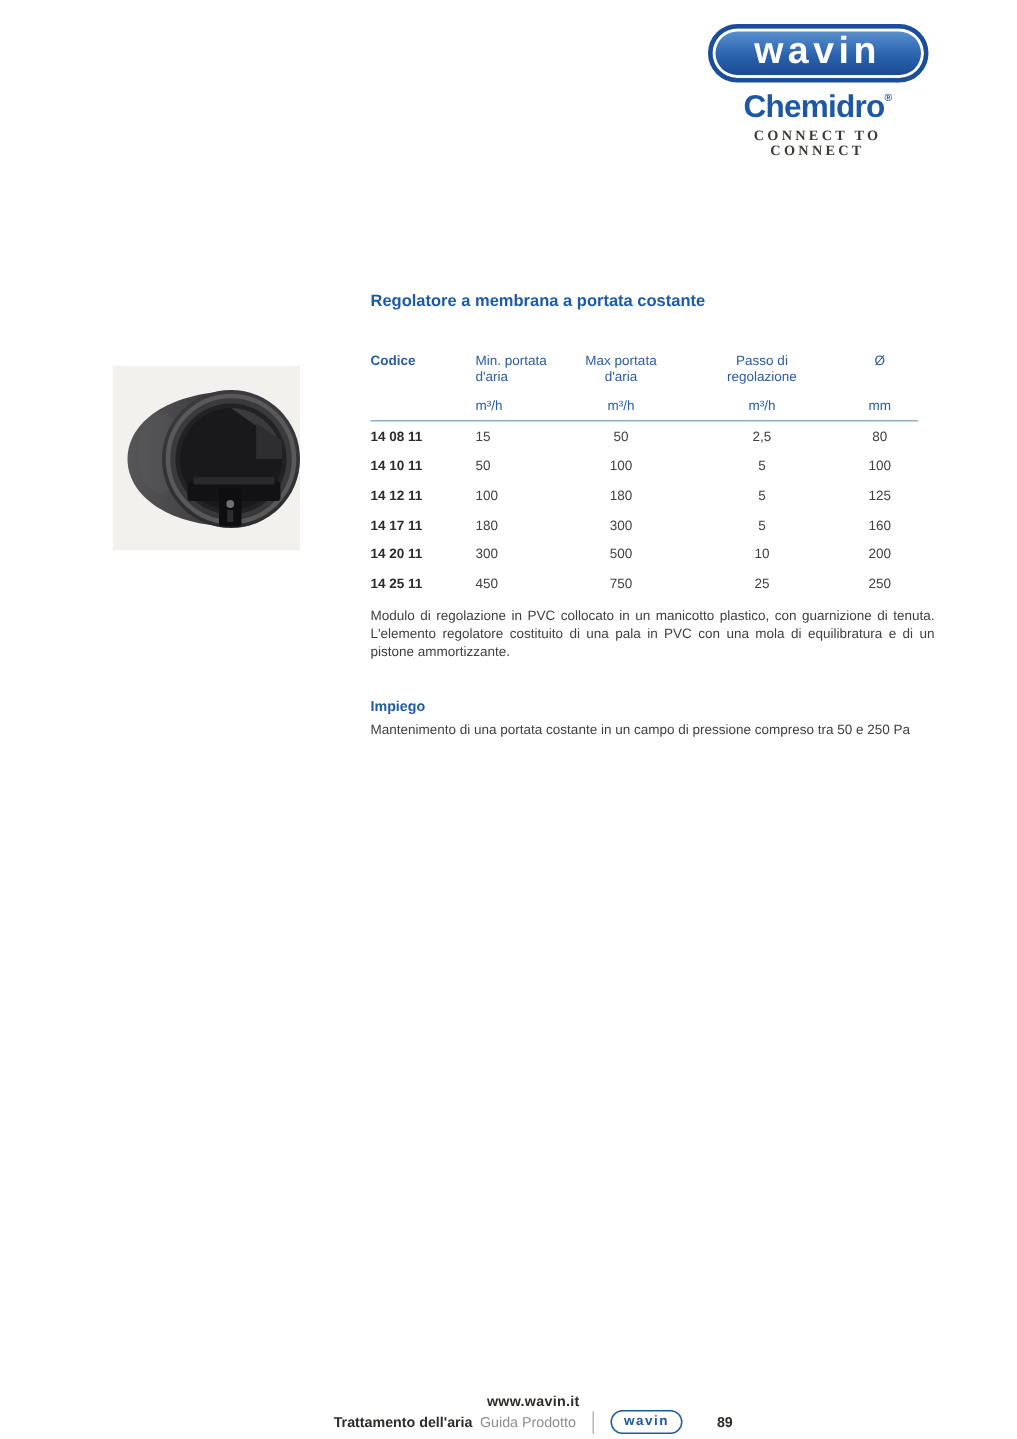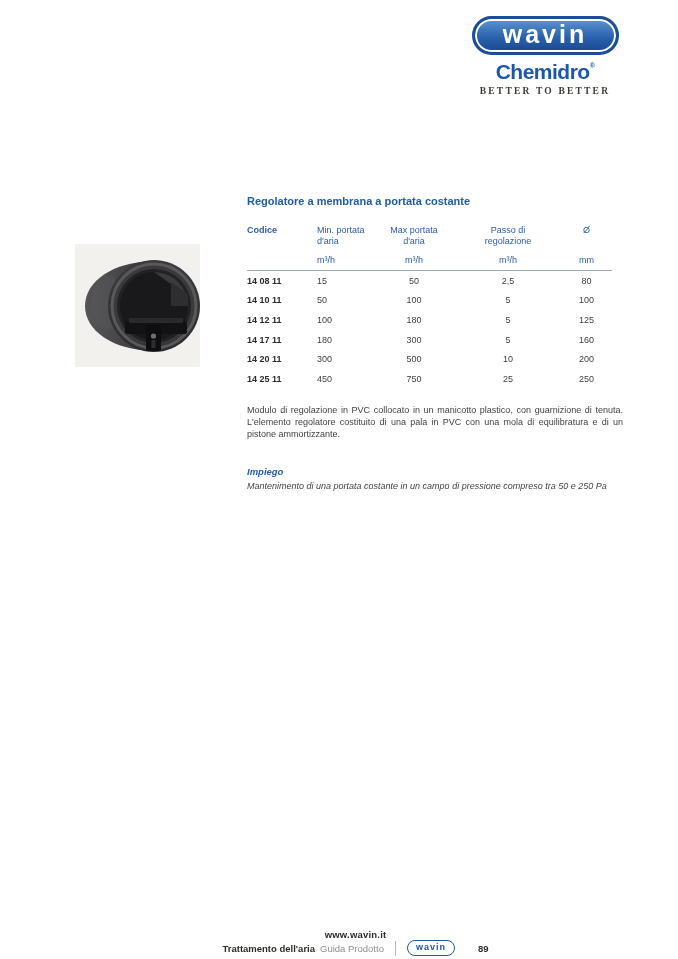--- a/index.html
+++ b/index.html
@@ -38,42 +38,42 @@
   }
 
   
   .photo { position:absolute; left:75px; top:244px; width:125px; height:123px; }
 
   
   .title {
     position:absolute; left:247px; top:195px;
     font-size:11px; font-weight:bold; color:#1e5ba6;
   }
-  .table { position:absolute; left:247px; top:225px; width:365px; font-size:9px; }
+  .table { position:absolute; left:247px; top:235px; width:365px; font-size:9px; }
   .trow { display:flex; }
   .c1 { width:70px;  text-align:left;  }
   .c2 { width:56px;  }
   .c3 { width:82px;  text-align:center; }
   .c4 { width:106px; text-align:center; }
   .c5 { width:51px;  text-align:center; }
   .thead { color:#2a5da3; line-height:11px; }
   .thead .c1 { font-weight:bold; }
   .th { white-space:pre-line; }
   .units {
     color:#2a5da3; margin-top:8px; padding-bottom:4px;
     border-bottom:1px solid #96abc6; line-height:11px;
   }
   .drow { align-items:center; height:19.6px; color:#404040; }
   .drow .c1 { font-weight:bold; color:#2b2b2b; }
 
   .section { position:absolute; left:247px; width:376px; }
   .sec-h { font-size:9.5px; font-weight:bold; color:#1e5ba6; line-height:12px; }
   .sec-p { margin-top:2px; font-size:9px; line-height:12px; text-align:justify; color:#3f3f3f; }
   #section-1 { top:402px; }
-  #section-2 { top:466px;font-style:italic; }
+  #section-2 { top:466px; }
   #section-2 .sec-p { text-align:left; }
 
   
   .footer {
     position:absolute; left:55px; right:22px; top:929px; height:17px;
     display:flex; align-items:center; justify-content:space-between;
     font-size:9.5px;
     flex-direction:column;
   }
   .site { font-weight:bold; color:#2e2a28; letter-spacing:0.2px; }
@@ -91,21 +91,21 @@
 </head>
 <body>
 
 <div class="page">
 
   <div class="brand">
     <div class="wavin-pill">
       <span>wavin</span>
     </div>
     <div class="chemidro"><span>Chemidro</span><sup>®</sup></div>
-    <div class="tagline">BETTER TO BETTER</div>
+    <div class="tagline">CONNECT TO CONNECT</div>
   </div>
 
   <div class="photo">
     <svg width="125" height="123" viewBox="0 0 125 123" xmlns="http://www.w3.org/2000/svg">
       <defs>
         <linearGradient id="gBody" x1="0" y1="0" x2="1" y2="0">
           <stop offset="0" stop-color="#565658"></stop>
           <stop offset="0.6" stop-color="#444446"></stop>
           <stop offset="1" stop-color="#323234"></stop>
         </linearGradient>

